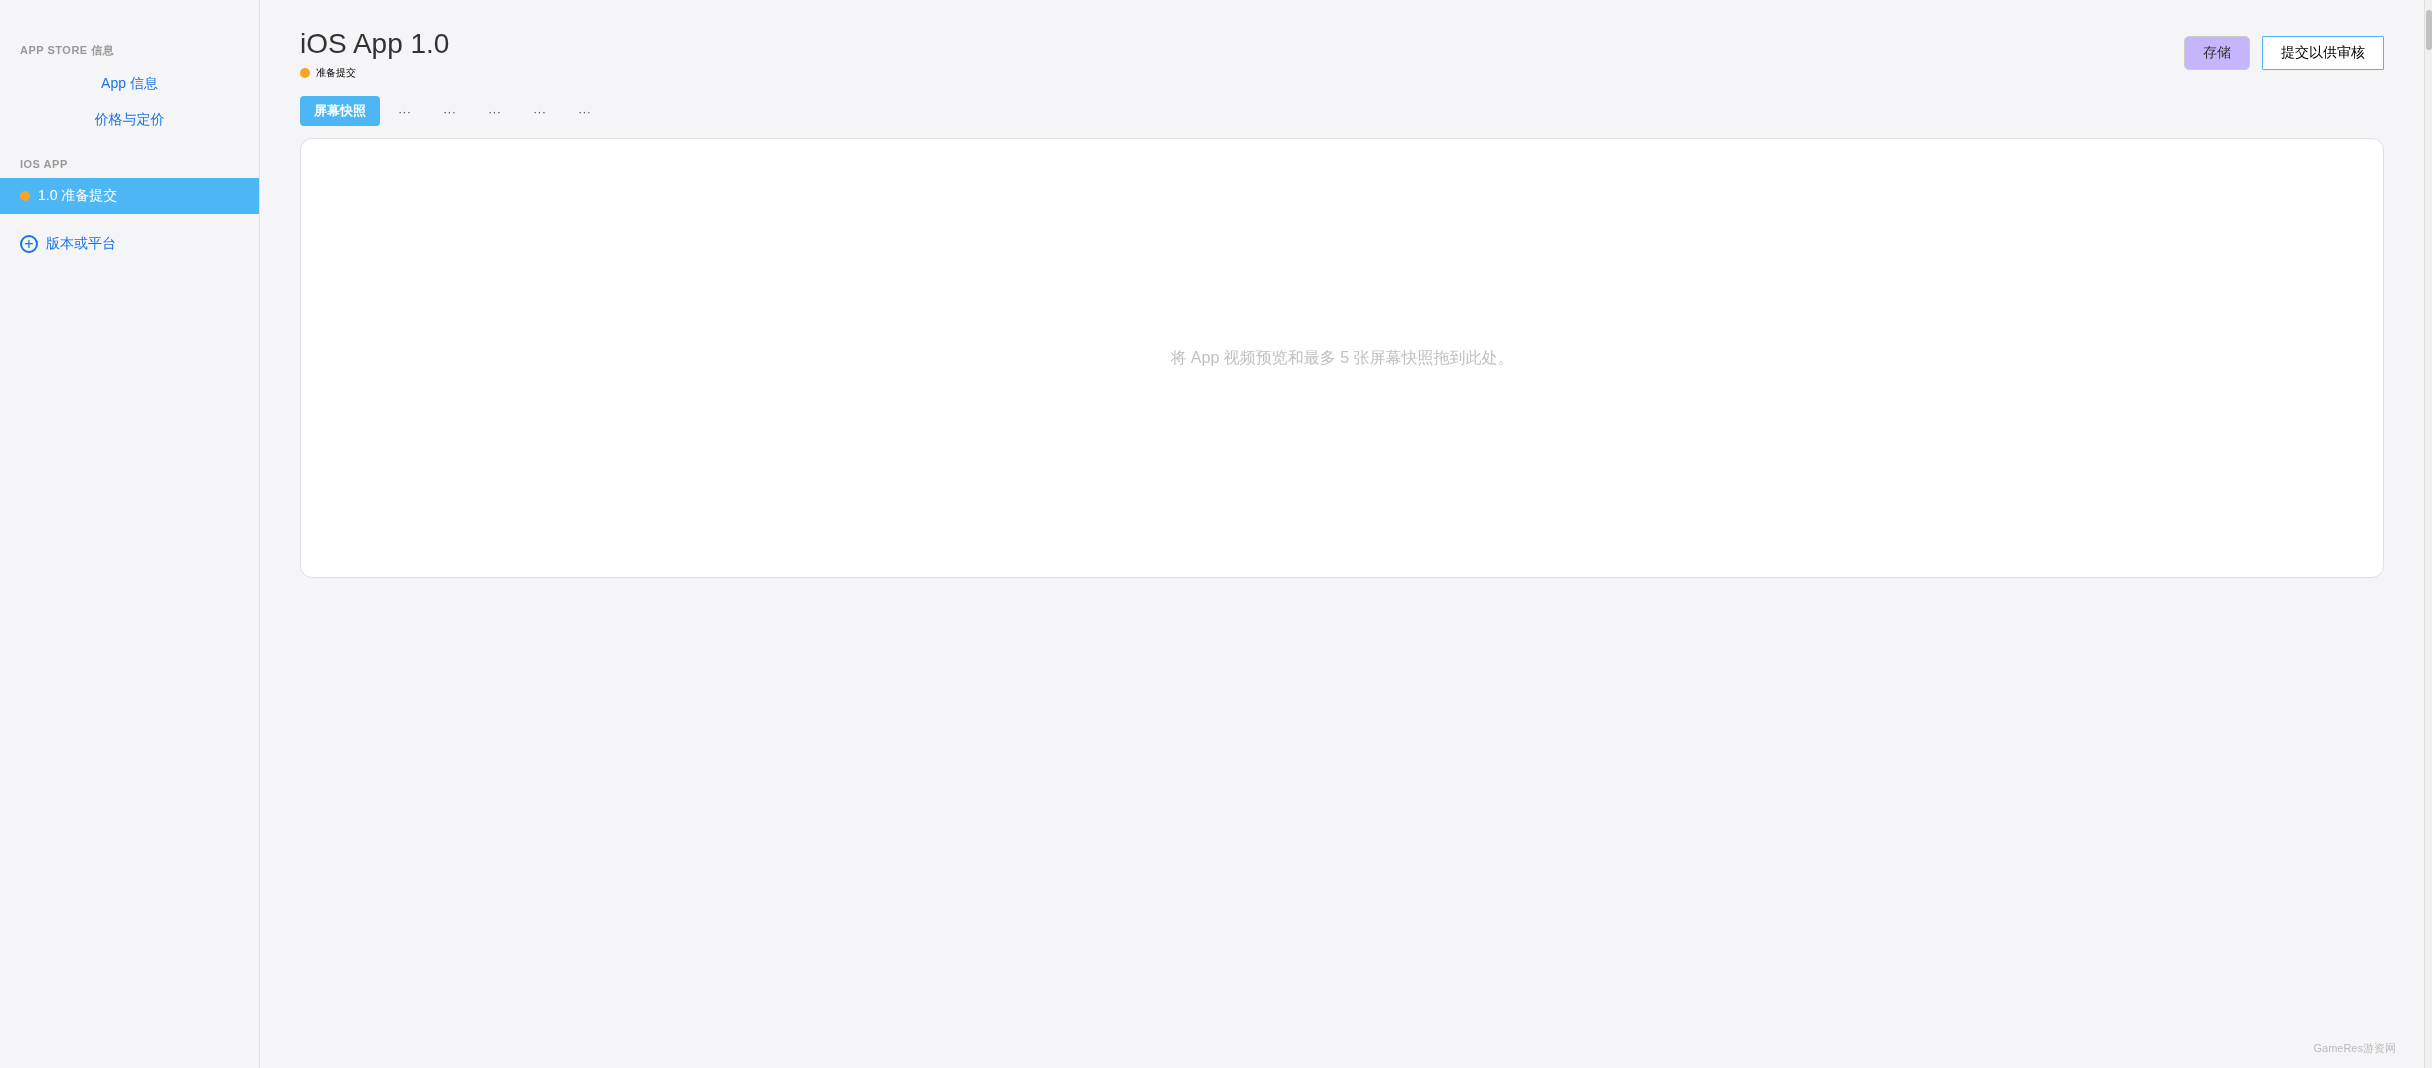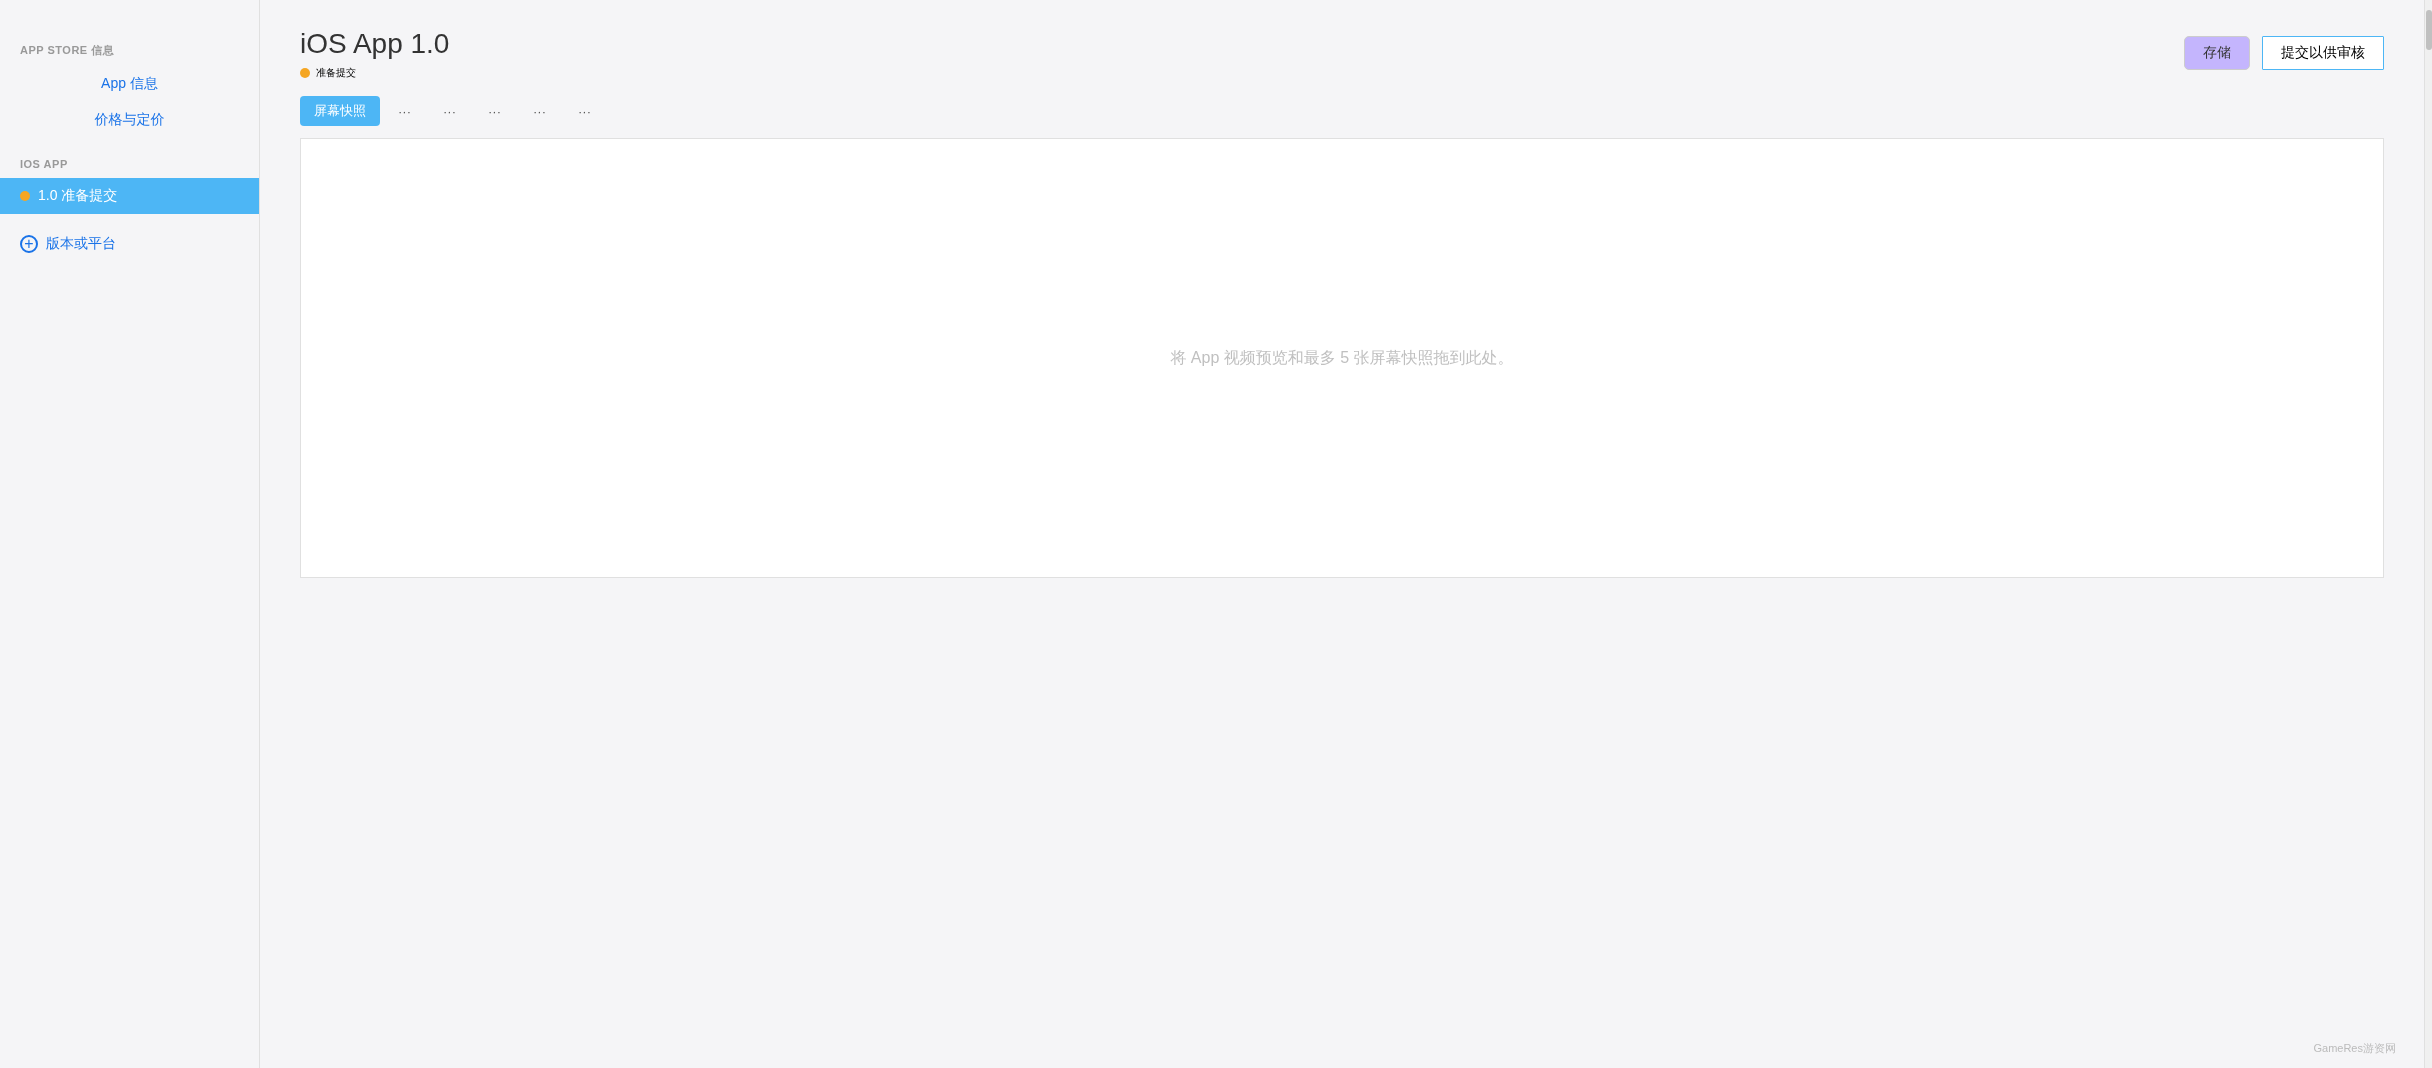--- a/index.html
+++ b/index.html
@@ -186,32 +186,33 @@
     }
 
     .tab-item-active {
       background: #4db6f5;
       color: #fff;
       border-radius: 4px;
       padding: 6px 14px;
       font-size: 13px;
       cursor: pointer;
       border: none;
+      font-weight: bold;
     }
 
     
     #content {
       flex: 1;
       padding: 0 40px 40px 40px;
       overflow-y: auto;
     }
 
     .upload-area {
       background: #fff;
-      border-radius: 0;
+      border-radius: 12px;
       border: 1px solid #e0e0e0;
       min-height: 440px;
       display: flex;
       align-items: center;
       justify-content: center;
     }
 
     .upload-hint {
       font-size: 16px;
       color: #c0c0c0;

